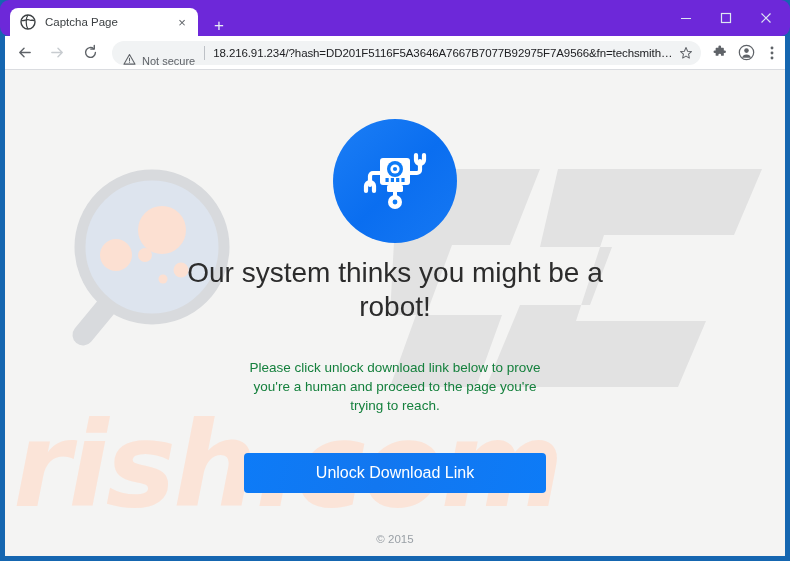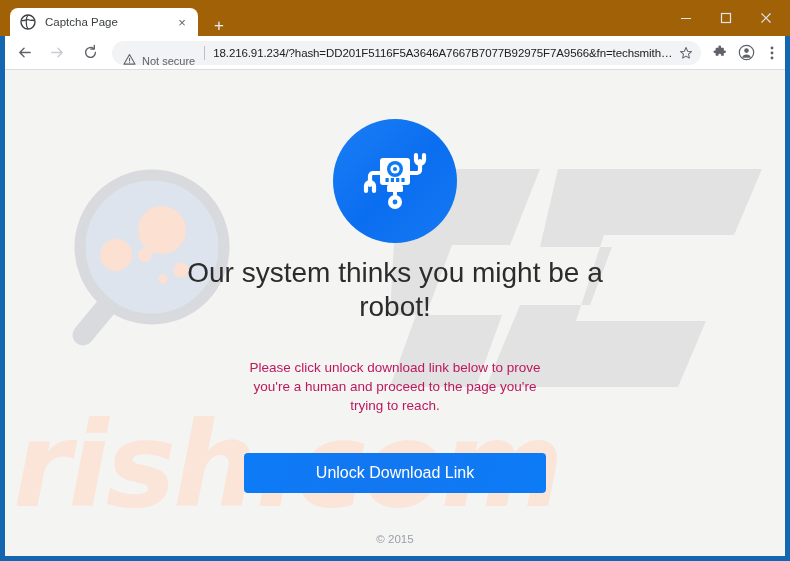--- a/index.html
+++ b/index.html
@@ -11,21 +11,22 @@
   }
 
   
   .window{
     position:absolute;left:0;top:0;width:790px;height:561px;
     background:#1566b0;
     box-sizing:border-box;
   }
   .titlebar{
     position:absolute;left:0;top:0;width:790px;height:36px;
-    background:#a16207;
+    background:#6d28d9;
+    border-radius:9px;
   }
   .tabstrip{
     position:absolute;left:8px;top:5px;right:8px;height:31px;
   }
   .tab{
     position:absolute;left:2px;top:3px;width:188px;height:28px;
     background:#ffffff;
     border-radius:8px 8px 0 0;
     display:flex;align-items:center;
   }
@@ -130,21 +131,21 @@
     background:linear-gradient(135deg,#1c7ef5 0%,#0a6ef0 52%,#1678f3 100%);
     display:flex;align-items:center;justify-content:center;
   }
   .headline{
     margin-top:13px;
     font-size:28px;color:#2c2c2c;text-align:center;line-height:1.22;
     font-weight:normal;max-width:430px;
   }
   .subtext{
     margin-top:15px;
-    font-size:13.5px;color:#be185d;text-align:center;line-height:1.42;
+    font-size:13.5px;color:#15803d;text-align:center;line-height:1.42;
     max-width:310px;
   }
   .cta{
     margin-top:24px;width:302px;height:40px;border:none;
     background:linear-gradient(105deg,#0d7bf7 0%,#1277f0 45%,#0d7bf7 100%);
     color:#ffffff;font-size:16px;border-radius:4px;
     font-family:"Liberation Sans", sans-serif;
     display:flex;align-items:center;justify-content:center;
     cursor:pointer;
   }

